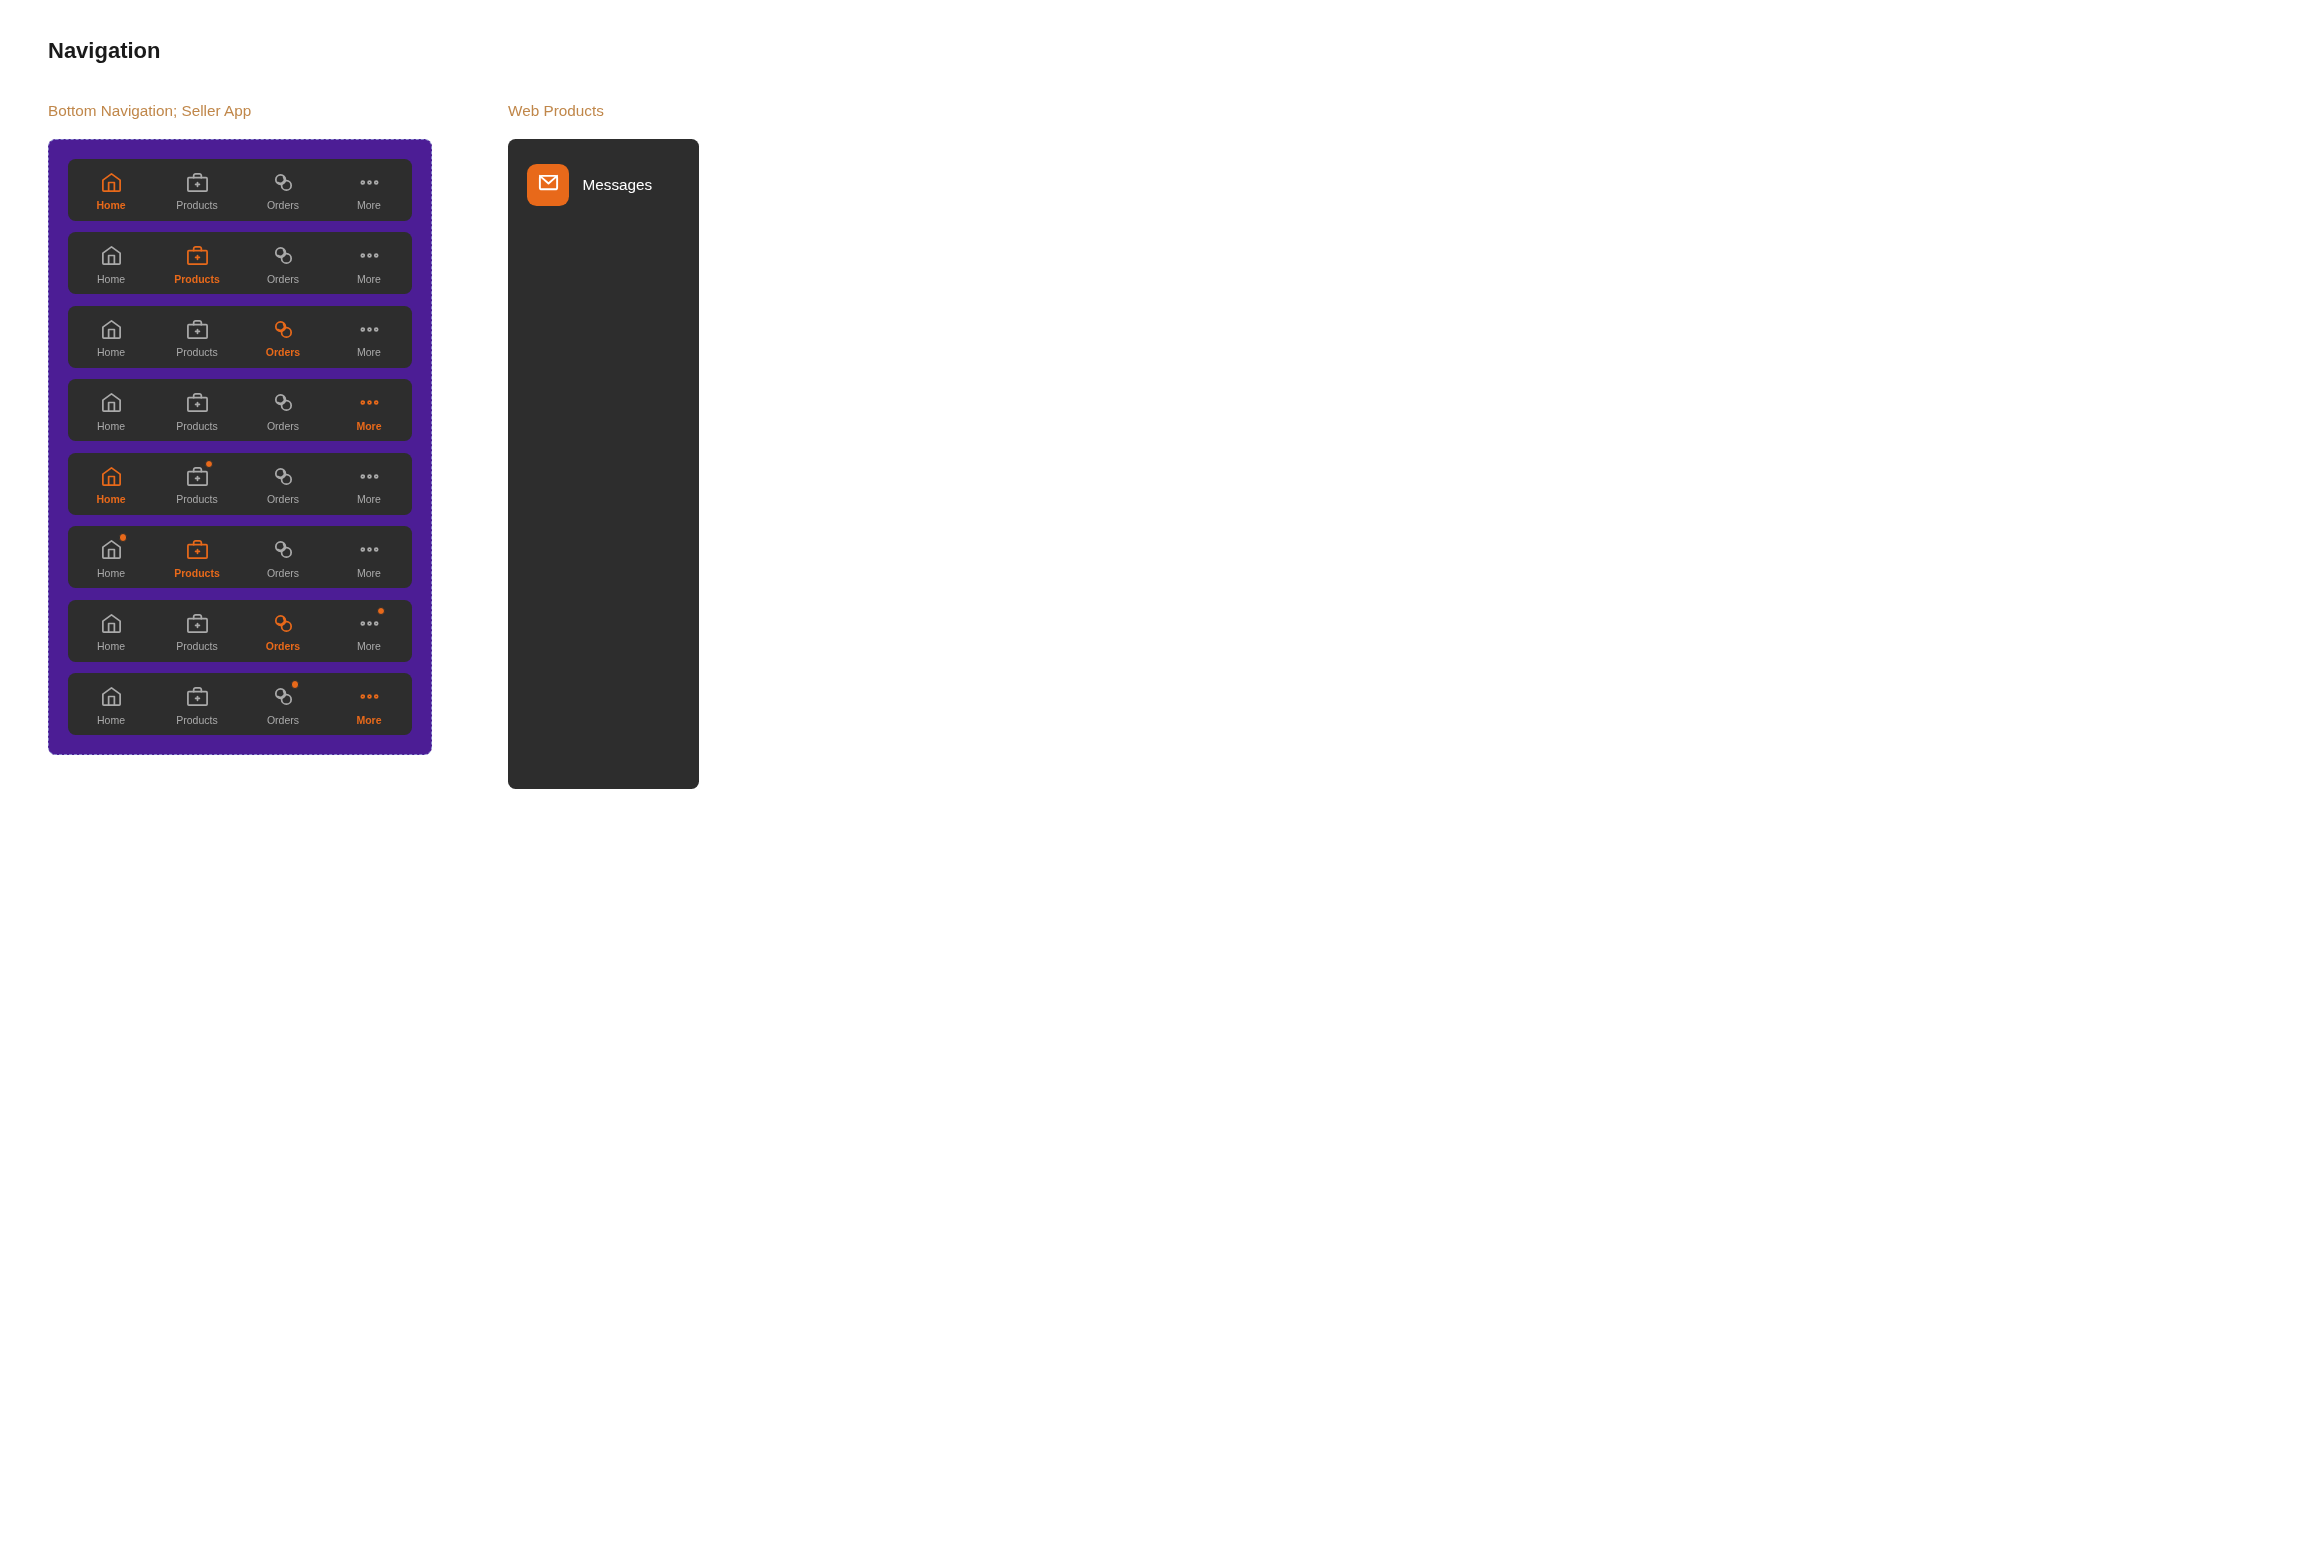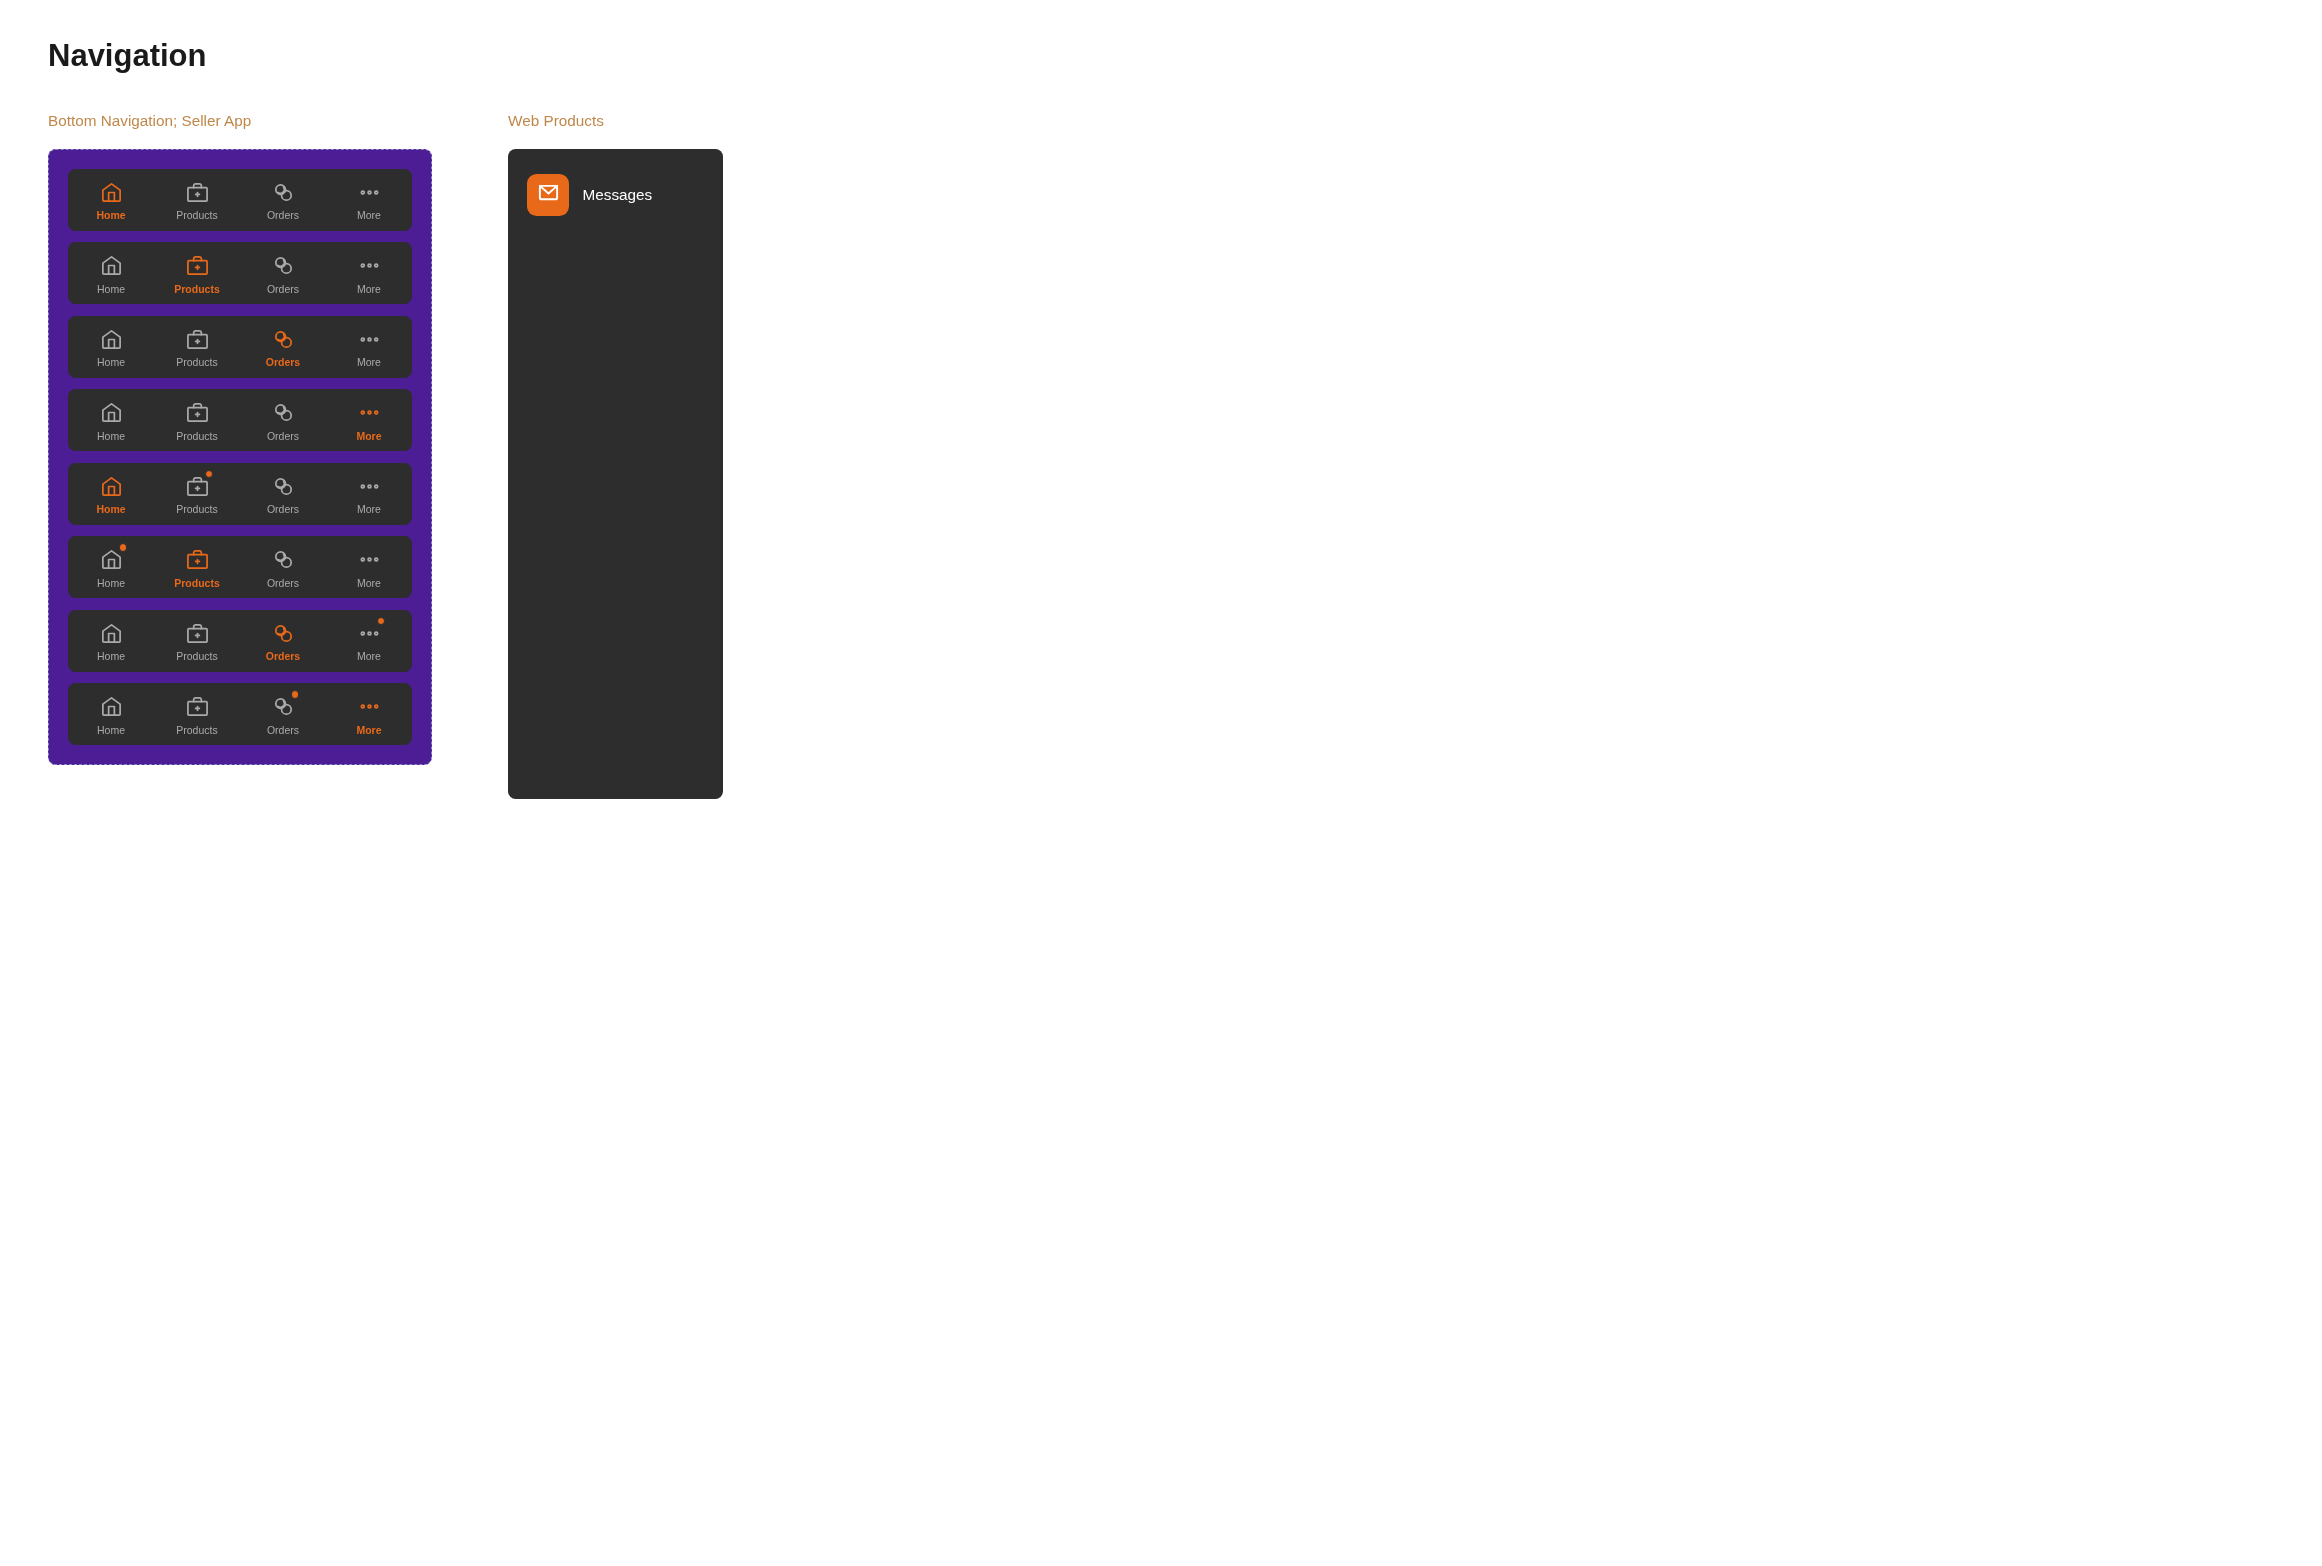--- a/index.html
+++ b/index.html
@@ -2,21 +2,21 @@
 <html><head>
   <meta charset="utf-8">
   <style>
     * { box-sizing: border-box; margin: 0; padding: 0; }
     body {
       background: #ffffff;
       font-family: -apple-system, BlinkMacSystemFont, 'Segoe UI', sans-serif;
       padding: 38px 48px;
     }
     h1 {
-      font-size: 31px;
+      font-size: 22px;
       font-weight: 700;
       color: #1a1a1a;
       margin-bottom: 38px;
     }
     .main-layout {
       display: flex;
       gap: 76px;
       align-items: flex-start;
     }
     .section-title {
@@ -86,21 +86,21 @@
       border-radius: 50%;
       border: 1.4px solid #2d2d2d;
     }
     
     .web-sidebar-section {
       flex: 0 0 auto;
     }
     .sidebar-panel {
       background: #2d2d2d;
       border-radius: 7.6px;
-      width: 215px;
+      width: 191px;
       height: 650px;
       padding: 19px 15.3px;
     }
     .sidebar-item {
       display: flex;
       align-items: center;
       gap: 13.4px;
       padding: 5.7px 3.8px;
     }
     .sidebar-icon-box {

